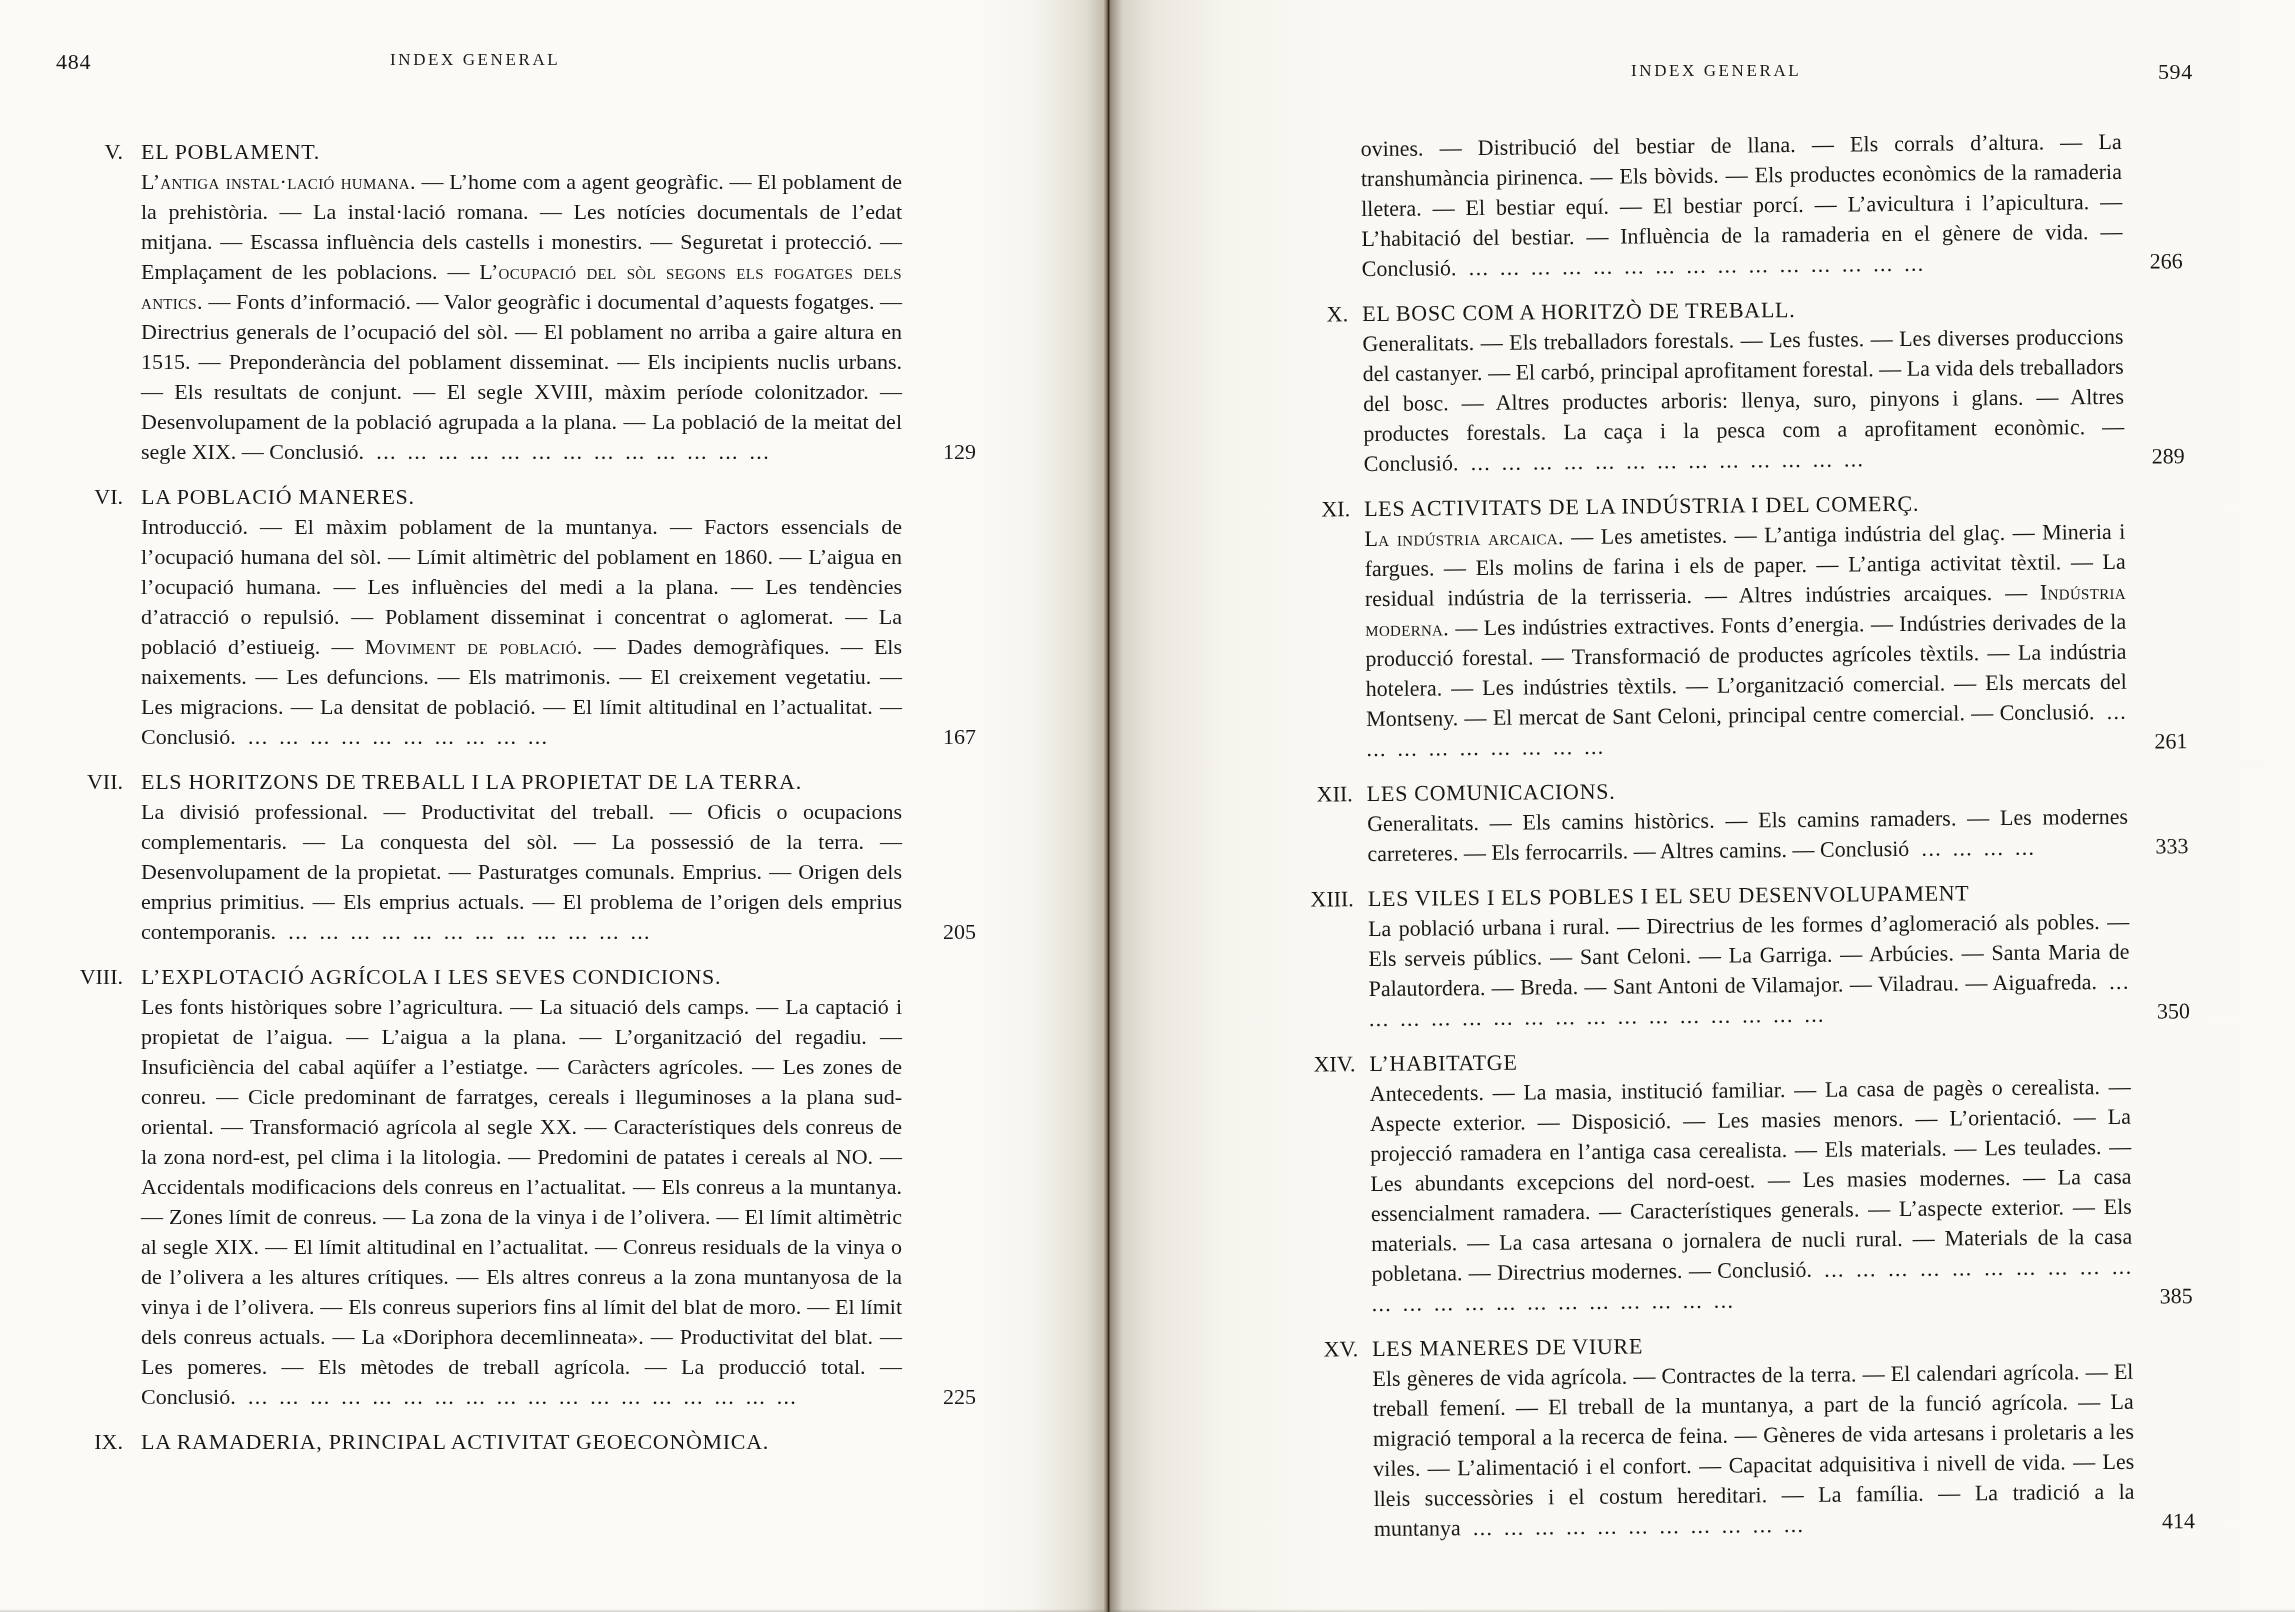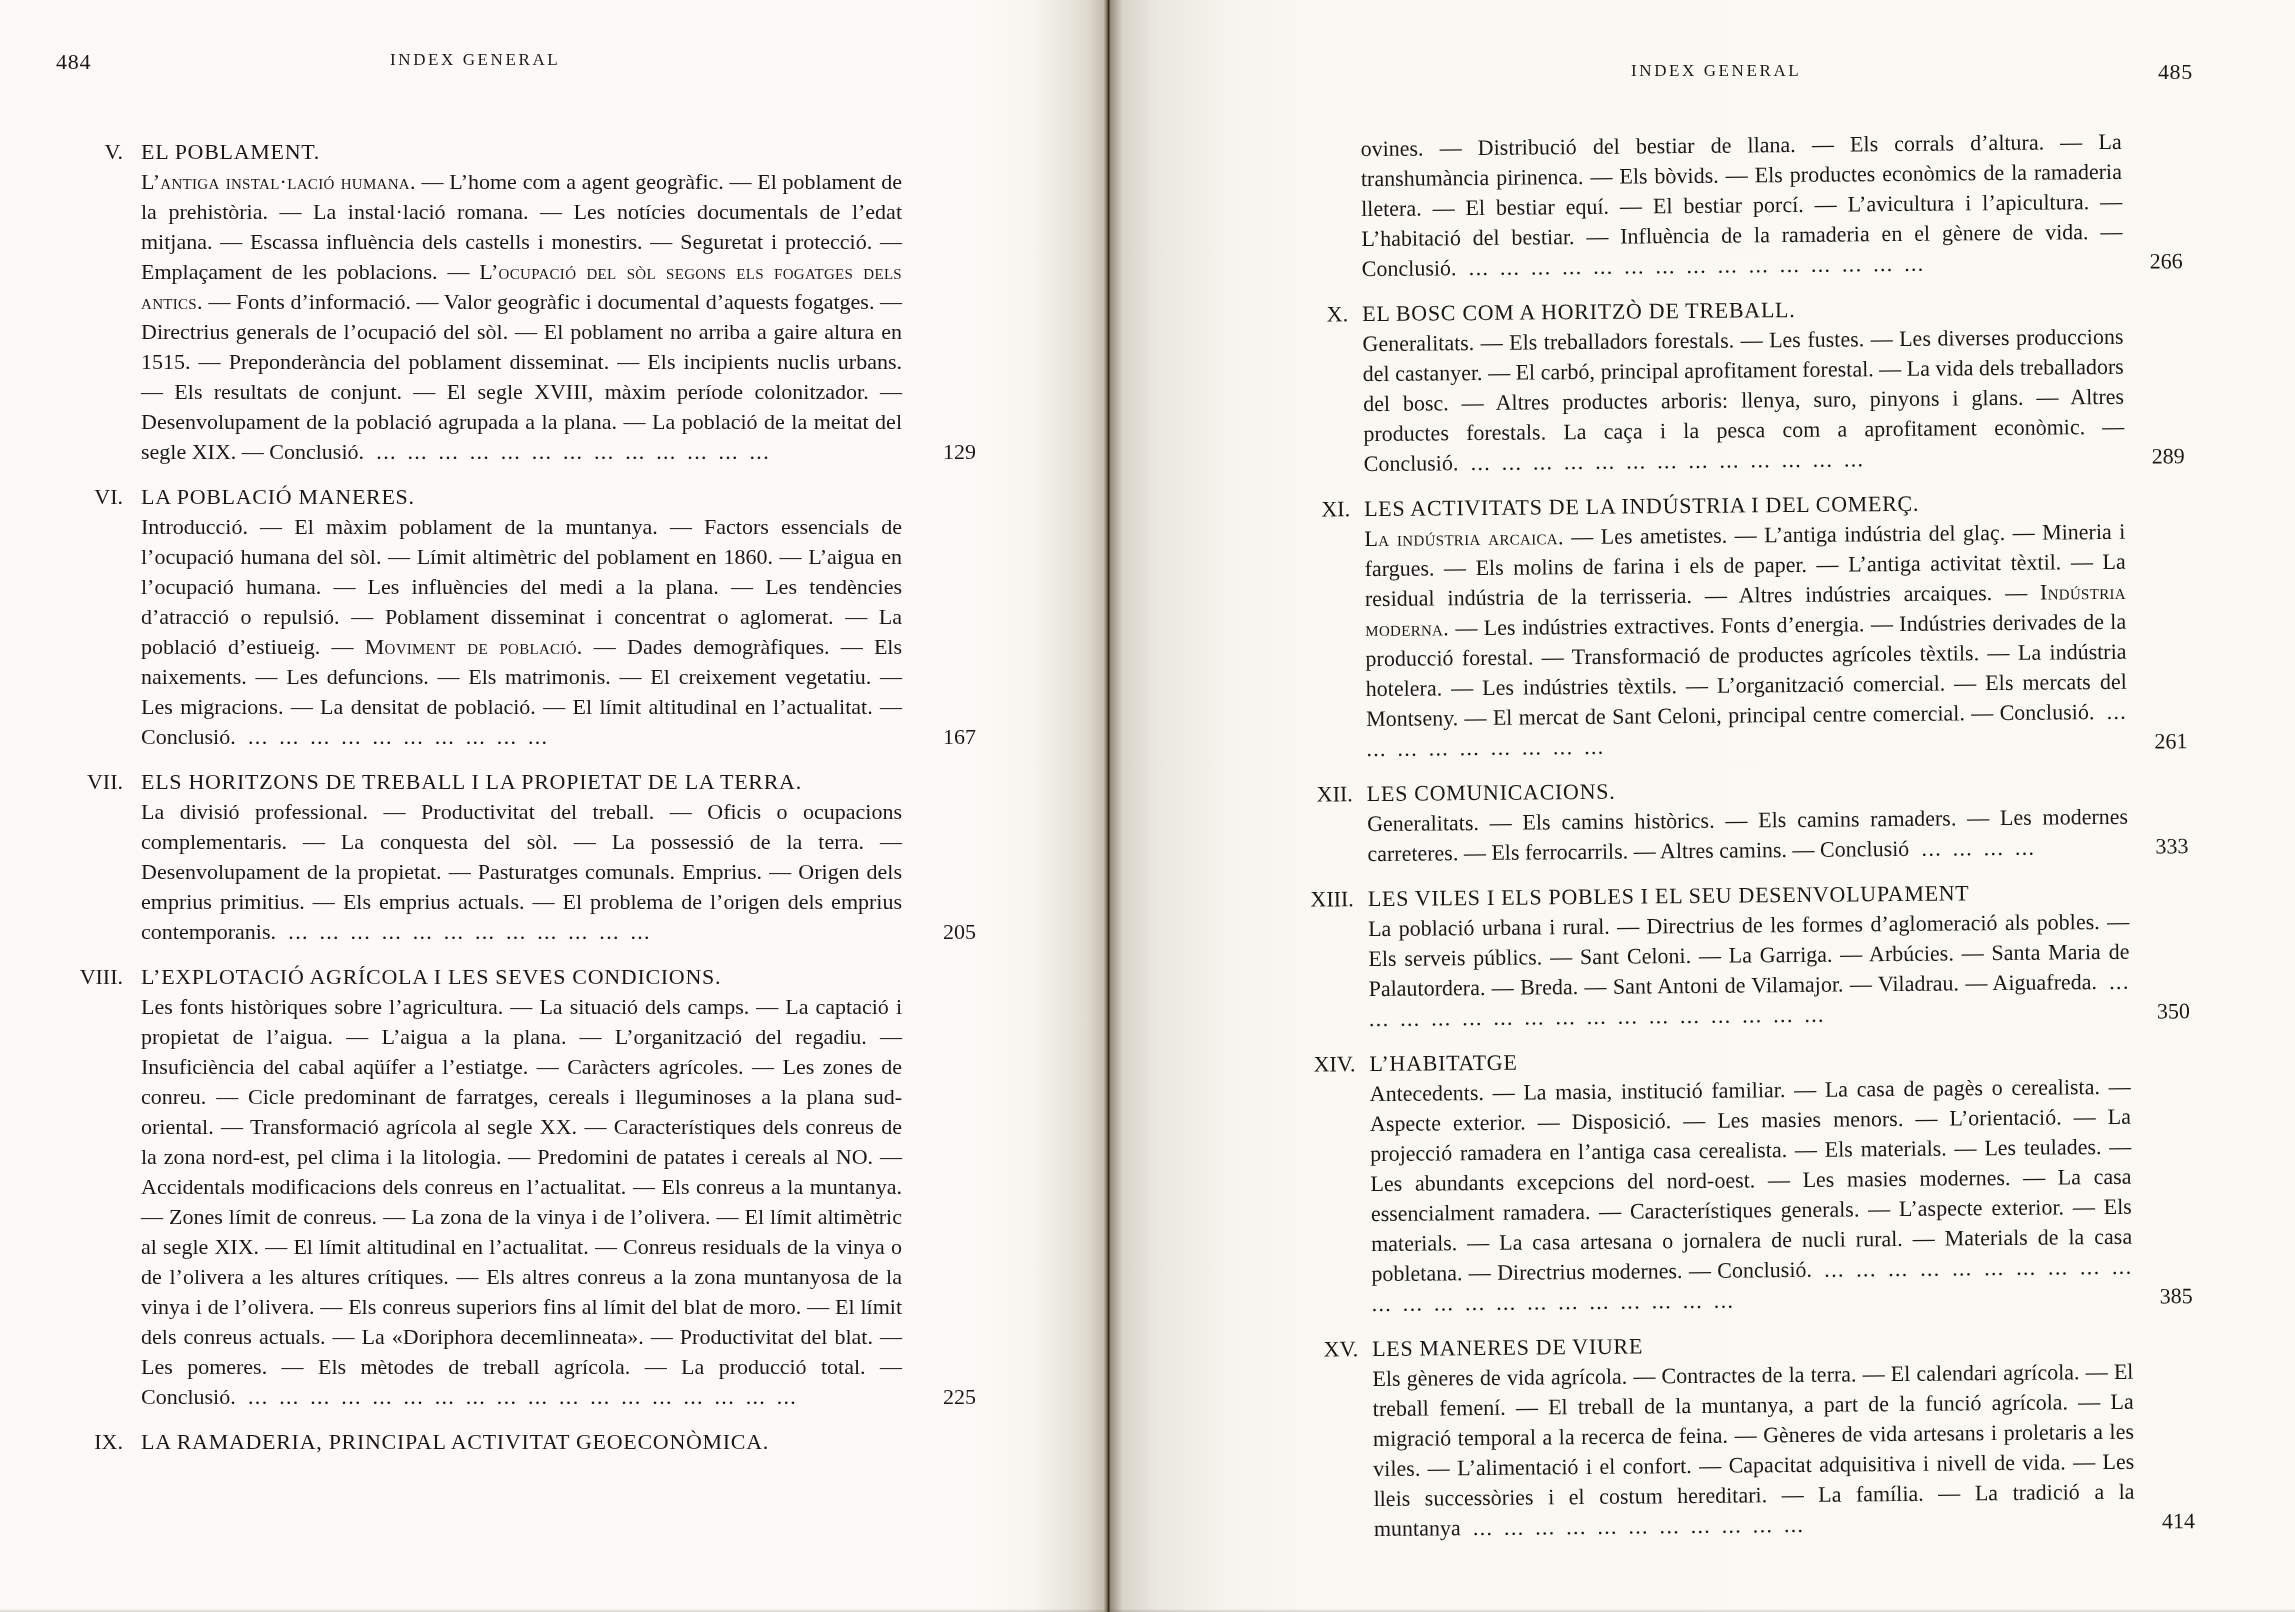--- a/index.html
+++ b/index.html
@@ -114,21 +114,21 @@
     </div>
 
   </div>
 </div>
     </div>
   </div>
 
   <div class="page page-right">
     <div class="header">
       <span class="running-title">INDEX GENERAL</span>
-      <span class="folio">485</span>
+      <span class="folio">594</span>
     </div>
     <div class="content-wrap">
       <div class="sections" id="right-sections">
   <div class="section">
 
     <div class="content">
 
       <p class="body"><span class="seg">ovines. — Distribució del bestiar de llana. — Els corrals d’altura. — La transhumància pirinenca. — Els bòvids. — Els productes econòmics de la ramaderia lletera. — El bestiar equí. — El bestiar porcí. — L’avicultura i l’apicultura. — L’habitació del bestiar. — Influència de la ramaderia en el gènere de vida. — Conclusió.</span><span class="dots"> ... ... ... ... ... ... ... ... ... ... ... ... ... ... ...</span></p>
     </div>
     <span class="pagenum">266</span>

